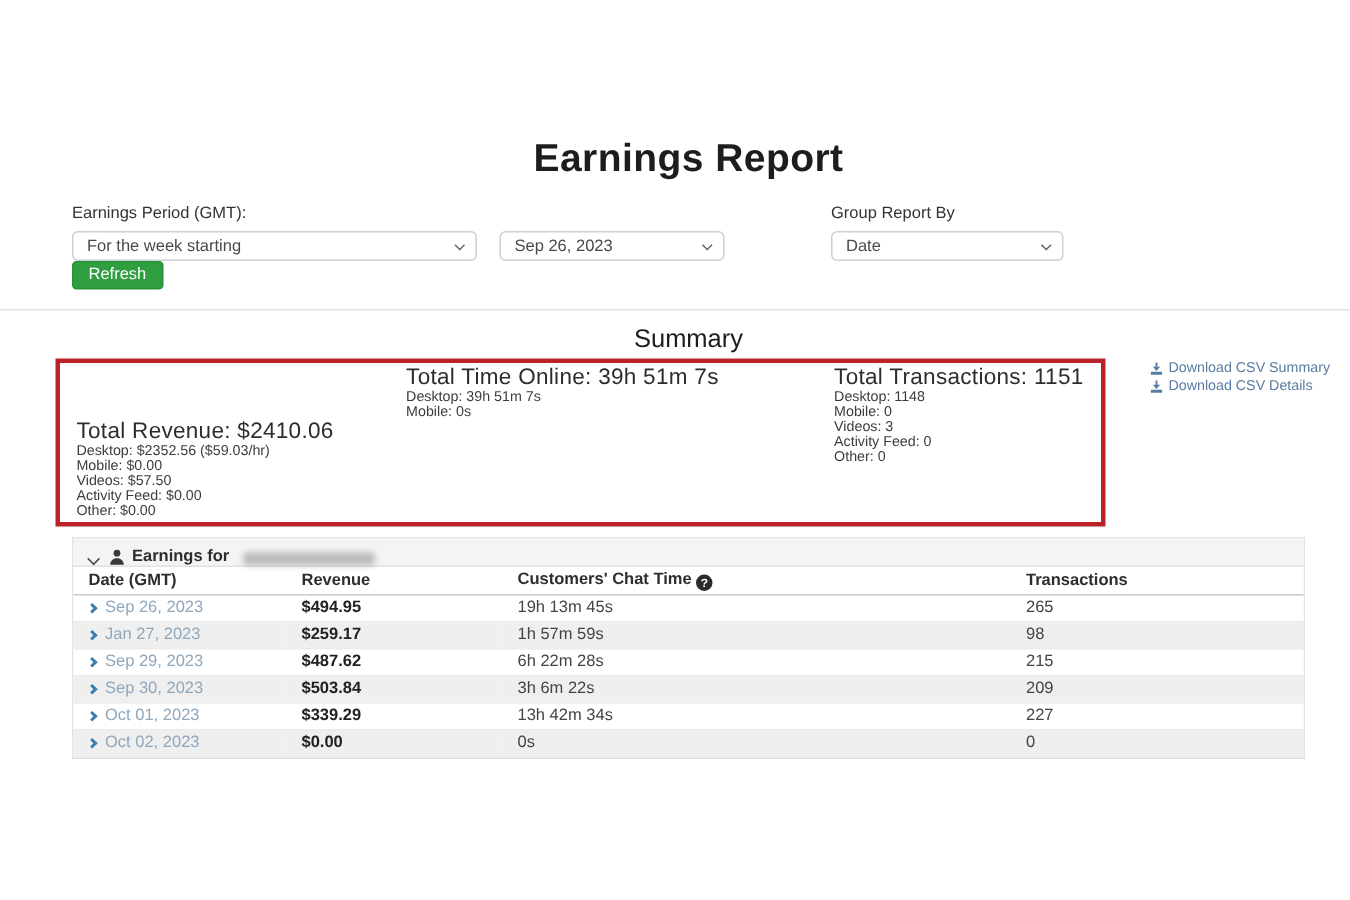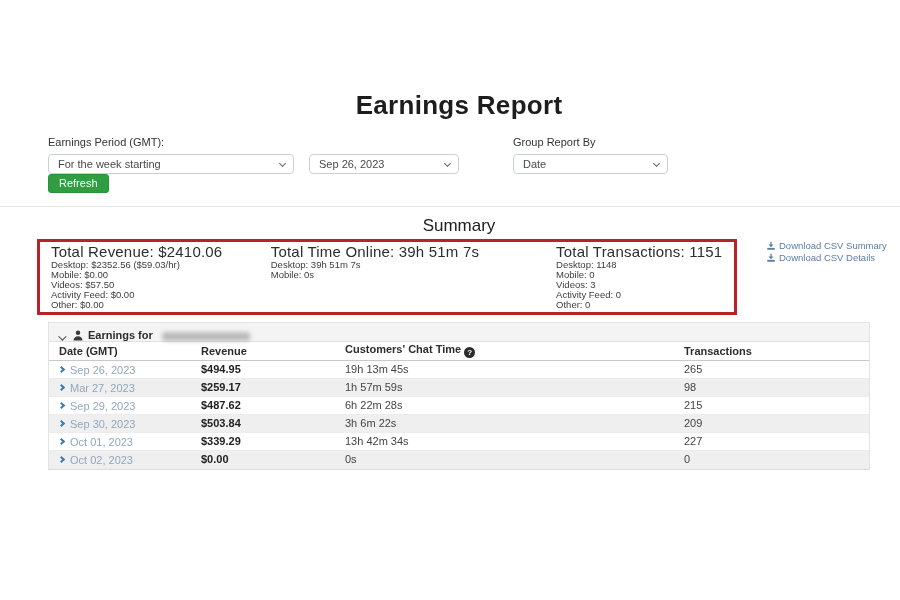--- a/index.html
+++ b/index.html
@@ -10,38 +10,38 @@
   h1.page-title { margin-top: 92px; font-size: 26px; line-height: 26px; font-weight: bold; color: #1d1d1d; letter-spacing: .3px; text-align: center; }
 
   
   .filters { display: flex; margin-top: 18px; }
   .filter-label { font-size: 11px; font-weight: normal; color: #333; line-height: 13px; }
   .selects-row { display: flex; gap: 15px; margin-top: 5px; }
   .select { position: relative; height: 20px; background: #fff; border: 1px solid #ccd0d4; border-radius: 4px;
             font-size: 11px; color: #4a4a4a; line-height: 18px; padding: 0 20px 0 9px; cursor: pointer; }
   .select .chev { position: absolute; right: 8px; top: 6px; width: 5px; height: 5px;
                   border-right: 1.5px solid #666; border-bottom: 1.5px solid #666; transform: rotate(45deg); }
-  .w-period { width: 246px; }
+  .w-period { width: 270px; }
   .w-date { width: 150px; }
   .w-group { width: 155px; }
-  .filter-right { margin-left: 54px; }
+  .filter-right { margin-left: 71px; }
   .filter-right .select { margin-top: 5px; }
 
   .refresh-btn { display: block; height: 19px; padding: 0 10px; background: #2f9e41; border: 1px solid #28913a;
                  border-radius: 3px; color: #fff; font-size: 11px; font-family: inherit; cursor: pointer; line-height: 17px; }
 
   hr.divider { border: none; border-top: 1px solid #e4e4e4; margin: 13px -30px 0 -48px; }
 
   h2.summary-heading { margin-top: 9px; font-size: 17px; font-weight: normal; color: #1d1d1d; line-height: 20px; text-align: center; }
 
   
   .summary-row { position: relative; margin-top: 3px; }
   .red-box { display: flex; width: 700px; margin-left: -11px; border: 3px solid #b92226; padding: 1px 0 2px 0; background: #fff; }
   .sum-col { padding-left: 11px; }
-  .sum-col-revenue { width: 221px; }
+  .sum-col-revenue { width: 221px; margin-top: 36px; }
   .sum-col-time { width: 287px; }
   .sum-col-trans { width: 190px; }
   .sum-title { font-size: 15px; line-height: 17px; color: #2d2d2d; letter-spacing: .2px; }
   .sum-line { font-size: 9.5px; line-height: 10px; color: #3c3c3c; }
 
   .downloads { position: absolute; top: 1px; left: 718px; width: 152px; }
   .dl-link { display: flex; align-items: center; gap: 3px; font-size: 9.5px; line-height: 12px; color: #5b7da3; text-decoration: none; cursor: pointer; white-space: nowrap; }
   .dl-icon { flex: 0 0 auto; display: inline-block; }
 
   
@@ -187,21 +187,21 @@
                 <span class="row-chevron"></span>
                 <span>Sep 26, 2023</span>
               </span></td>
           <td class="rev">$494.95</td>
           <td class="chat">19h 13m 45s</td>
           <td class="trans">265</td>
         </tr>
         <tr>
           <td><span class="date-link">
                 <span class="row-chevron"></span>
-                <span>Mar 27, 2023</span>
+                <span>Jan 27, 2023</span>
               </span></td>
           <td class="rev">$259.17</td>
           <td class="chat">1h 57m 59s</td>
           <td class="trans">98</td>
         </tr>
         <tr>
           <td><span class="date-link">
                 <span class="row-chevron"></span>
                 <span>Sep 29, 2023</span>
               </span></td>

